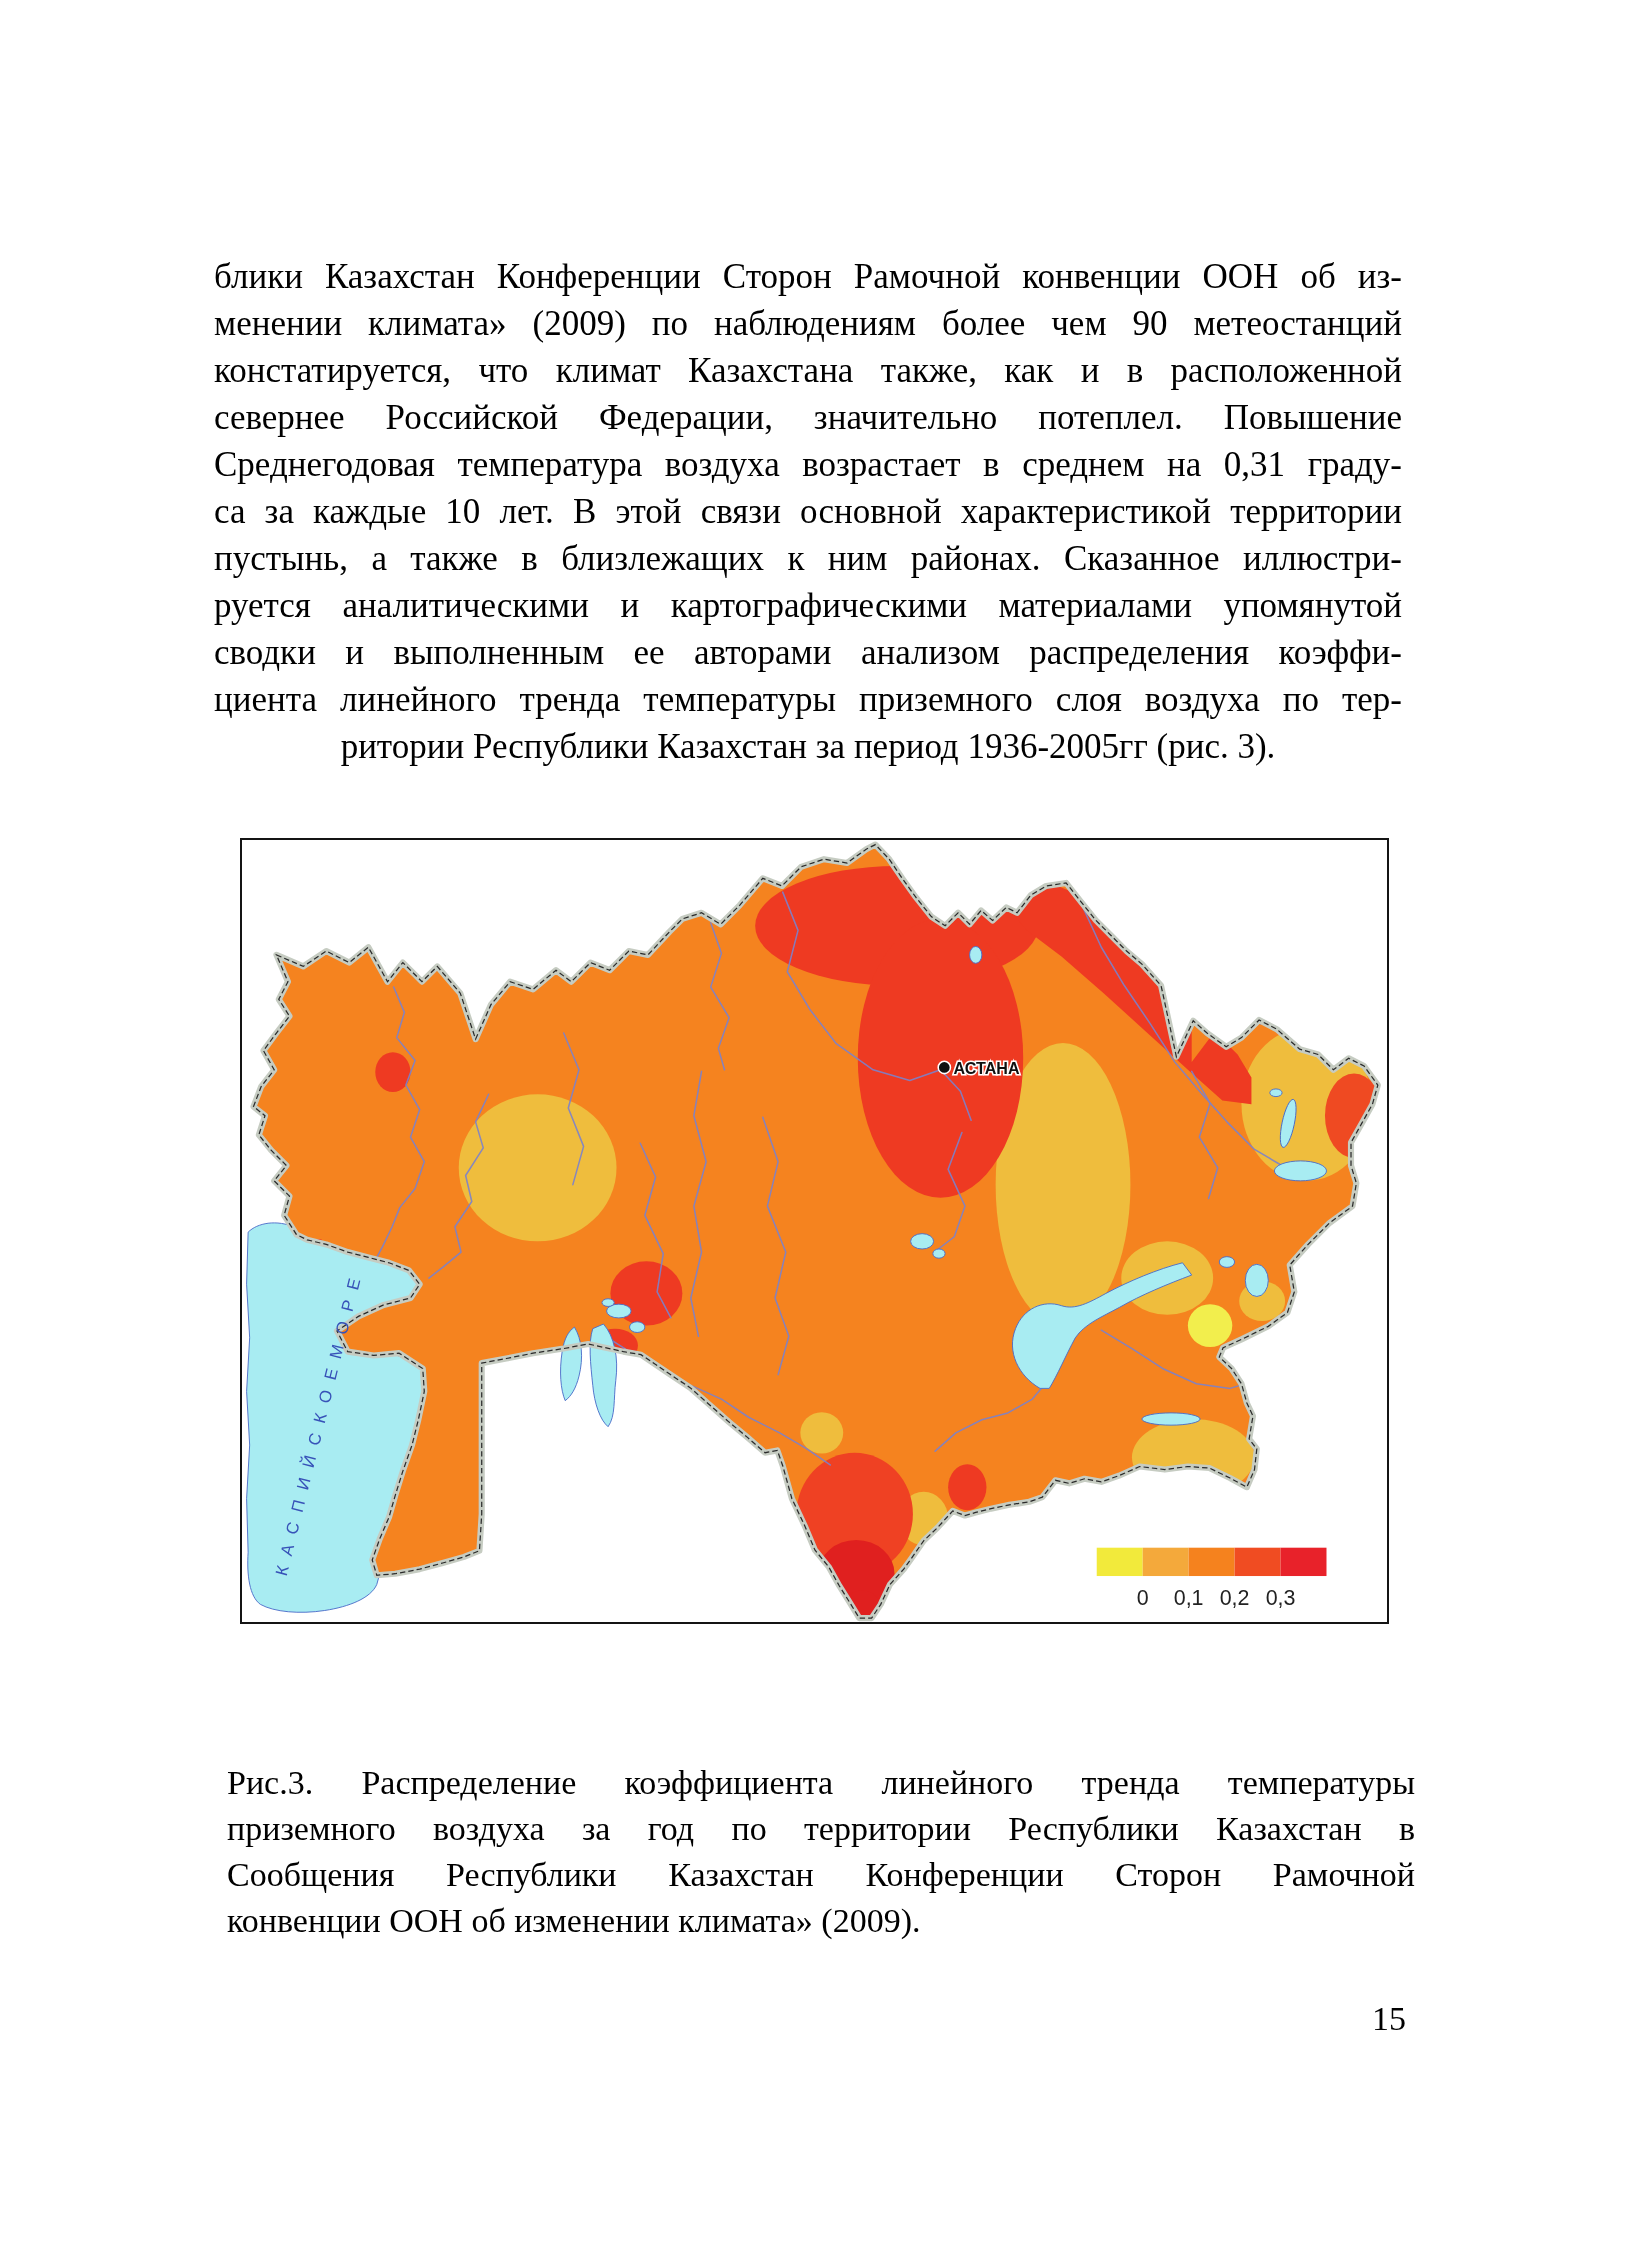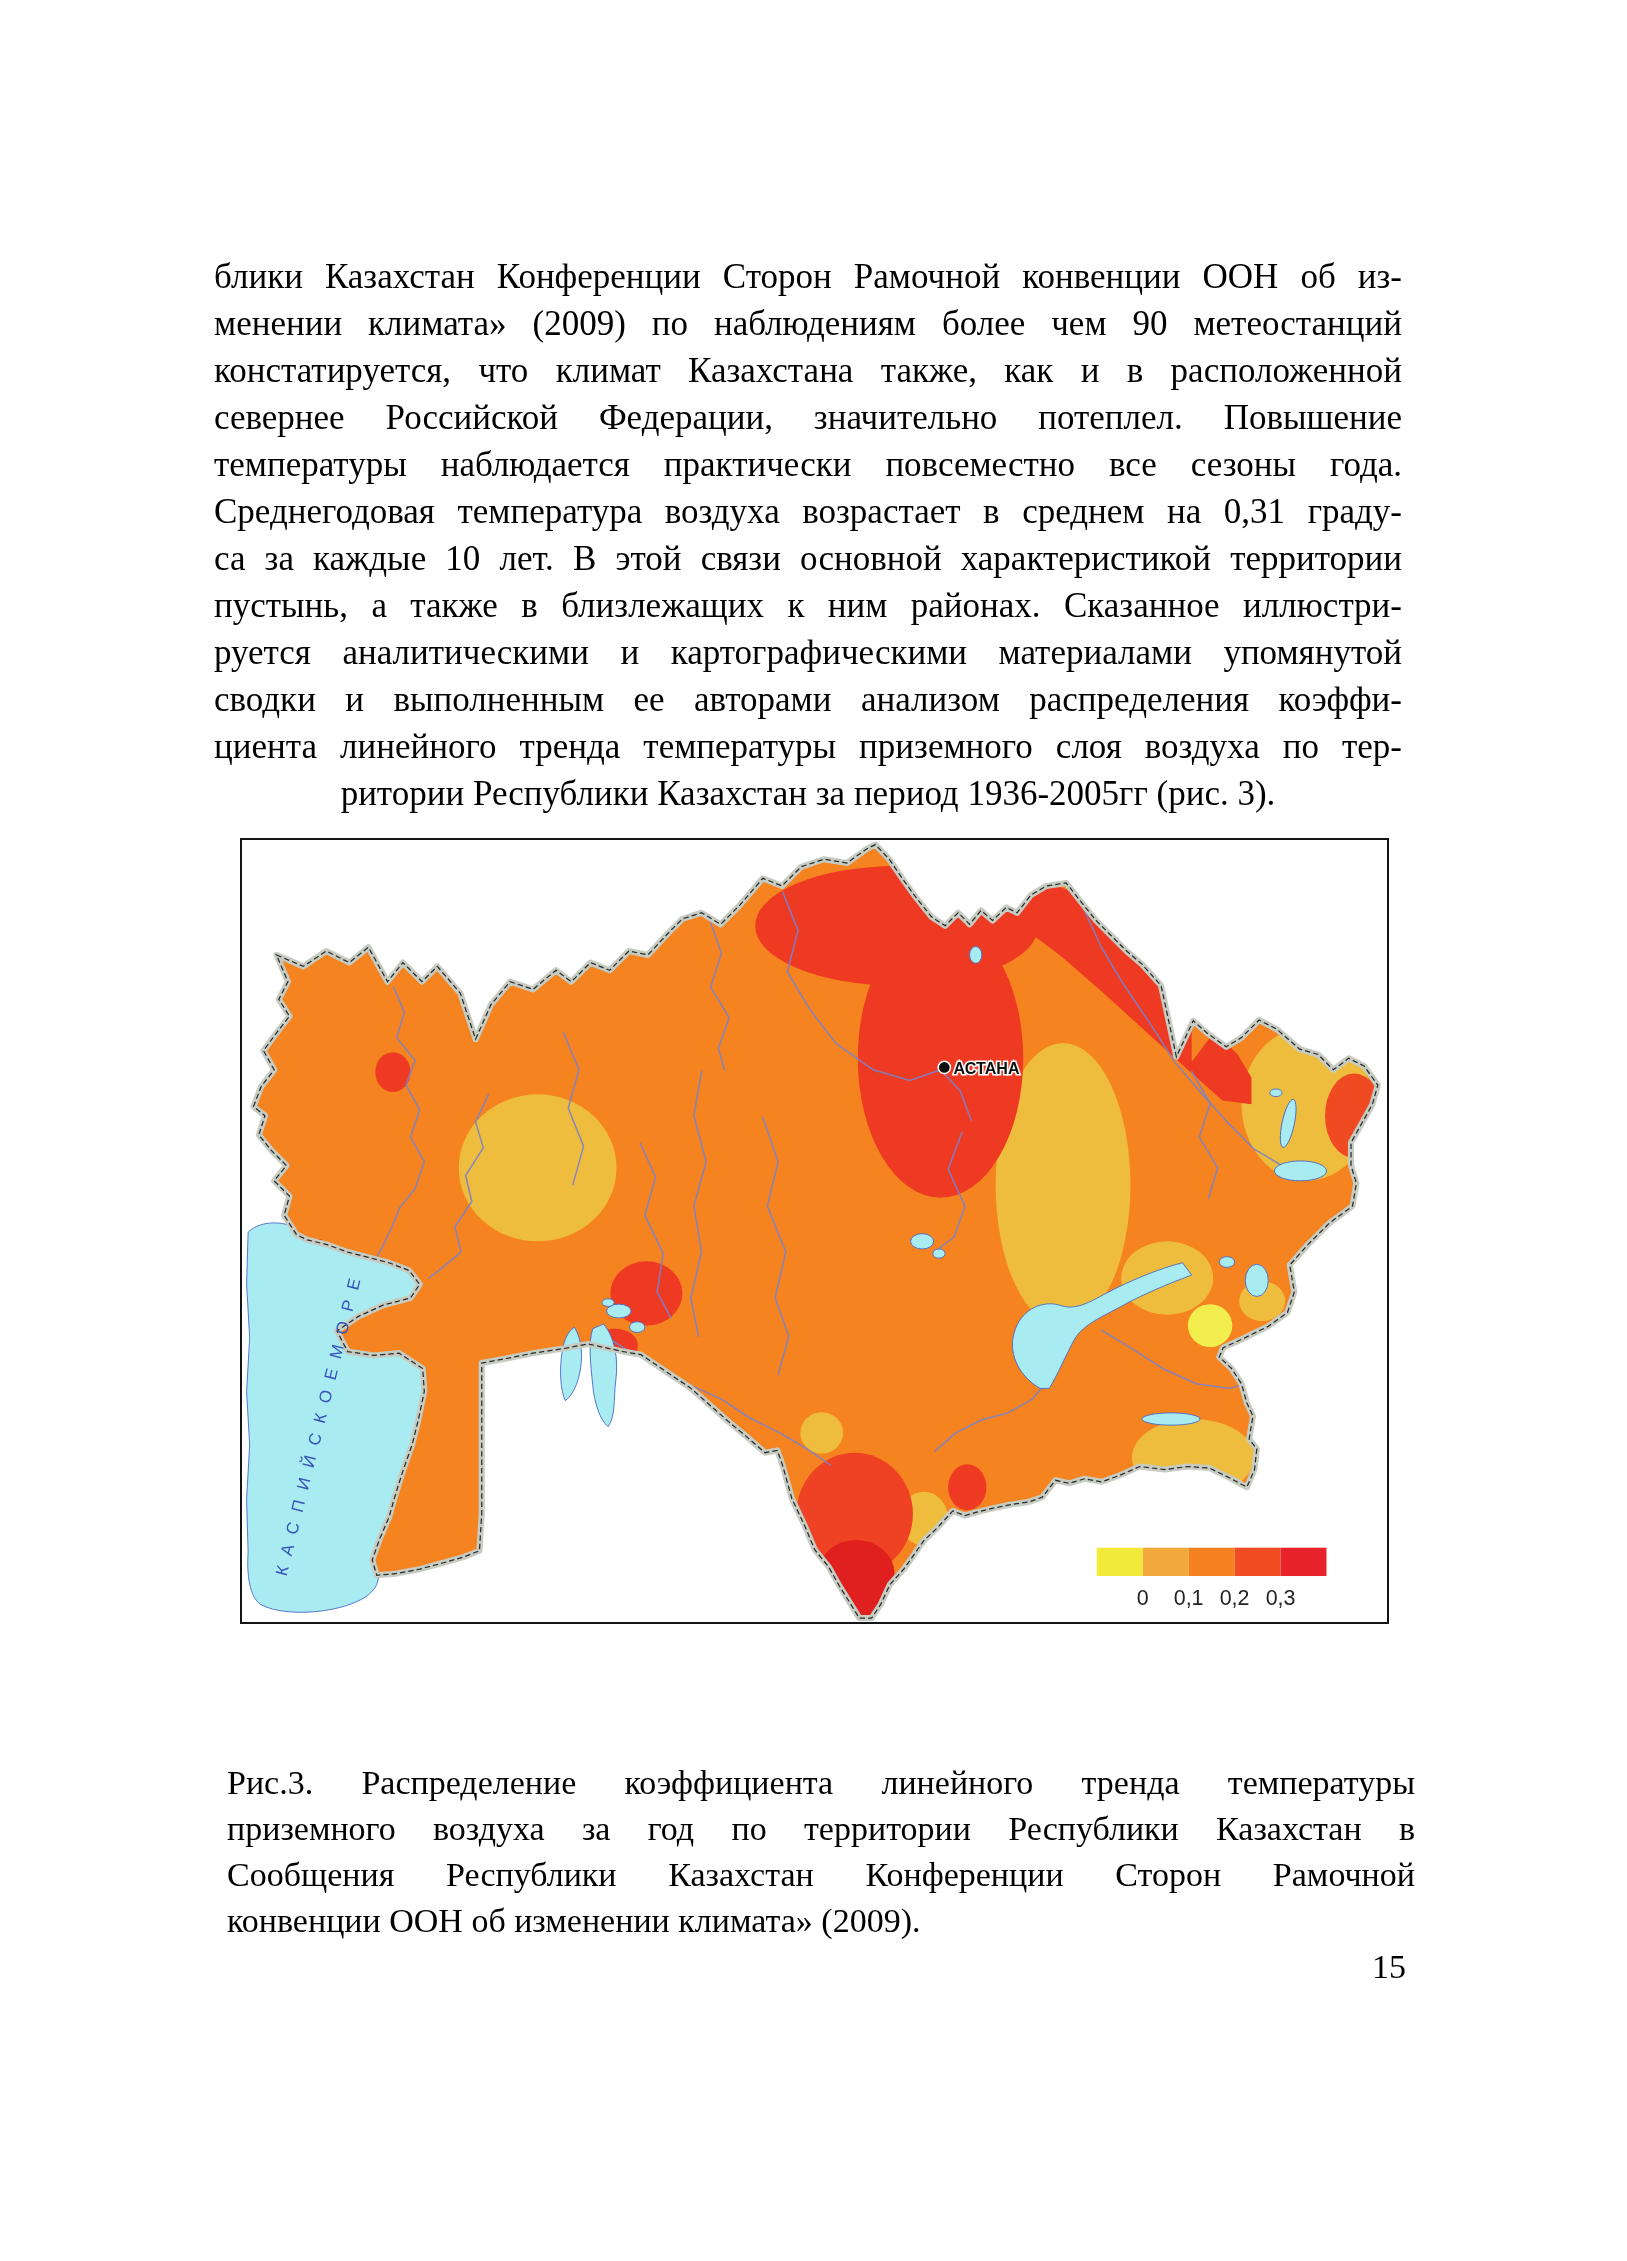--- a/index.html
+++ b/index.html
@@ -8,34 +8,33 @@
   .bodytext{position:absolute;left:214px;top:207px;width:1188px;
             font-size:35px;line-height:47px;margin-top:46px;}
   .jline{text-align:justify;text-align-last:justify;}
   .lline{text-align:center;}
   .figure{position:absolute;left:240px;top:838px;width:1145px;height:782px;
           border:2.3px solid #141414;background:#fff;}
   .figure svg{display:block;width:100%;height:100%;}
   .caption{position:absolute;left:227px;top:1724px;width:1188px;
            font-size:34px;line-height:46px;margin-top:36px;}
   .cline-center{text-align:left;}
-  .pagenum{position:absolute;top:1948px;right:222px;font-size:34px;}
+  .pagenum{position:absolute;top:2000px;right:222px;font-size:34px;}
   text{font-family:"Liberation Sans",sans-serif;}
 </style>
 </head>
 <body>
 
 <div class="page">
 
   <div class="bodytext">
     <div class="jline">блики Казахстан Конференции Сторон Рамочной конвенции ООН об из-</div>
     <div class="jline">менении климата» (2009)  по наблюдениям более чем 90 метеостанций</div>
     <div class="jline">констатируется, что климат Казахстана также, как и в расположенной</div>
     <div class="jline">севернее Российской Федерации, значительно потеплел. Повышение</div>
-    <div class="jline">температуры наблюдается практически повсеместно все сезоны года.</div>
     <div class="jline">Среднегодовая температура воздуха возрастает в среднем на 0,31 граду-</div>
     <div class="jline">са за каждые 10 лет. В этой связи основной характеристикой территории</div>
     <div class="jline">пустынь, а также в близлежащих к ним районах. Сказанное  иллюстри-</div>
     <div class="jline">руется аналитическими и картографическими материалами  упомянутой</div>
     <div class="jline">сводки и выполненным ее авторами  анализом распределения коэффи-</div>
     <div class="jline">циента линейного тренда температуры приземного слоя воздуха по  тер-</div>
     <div class="lline">ритории Республики Казахстан за период 1936-2005гг (рис. 3).</div>
   </div>
 
   <div class="figure">

